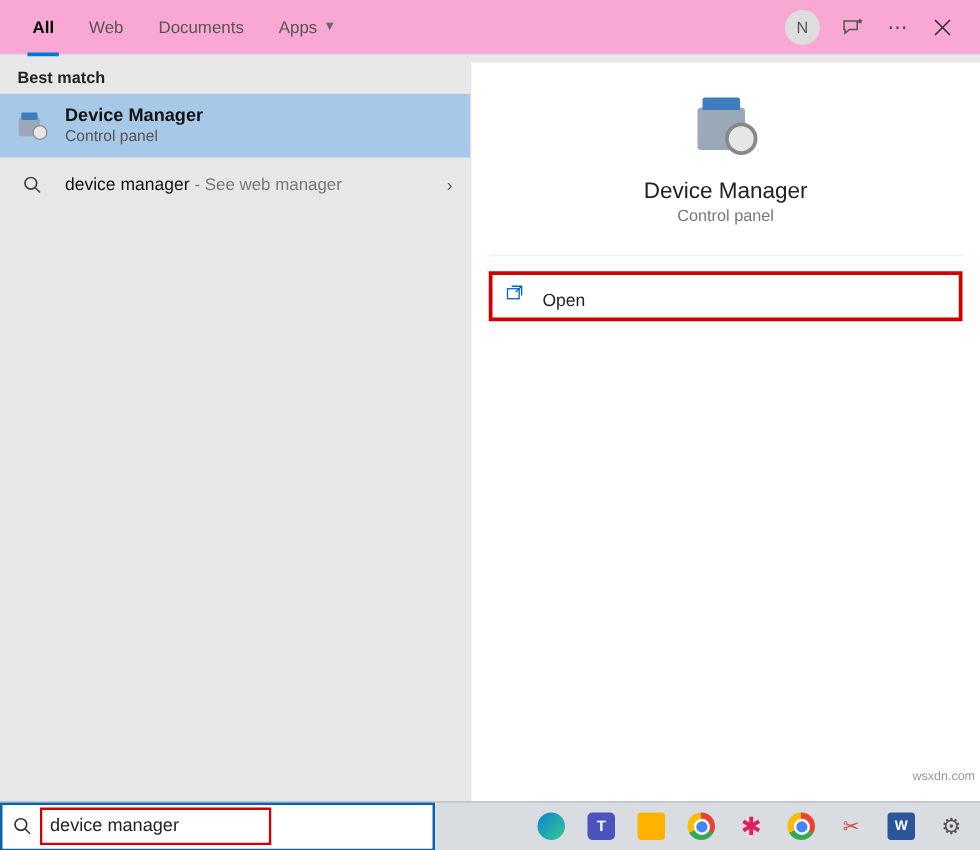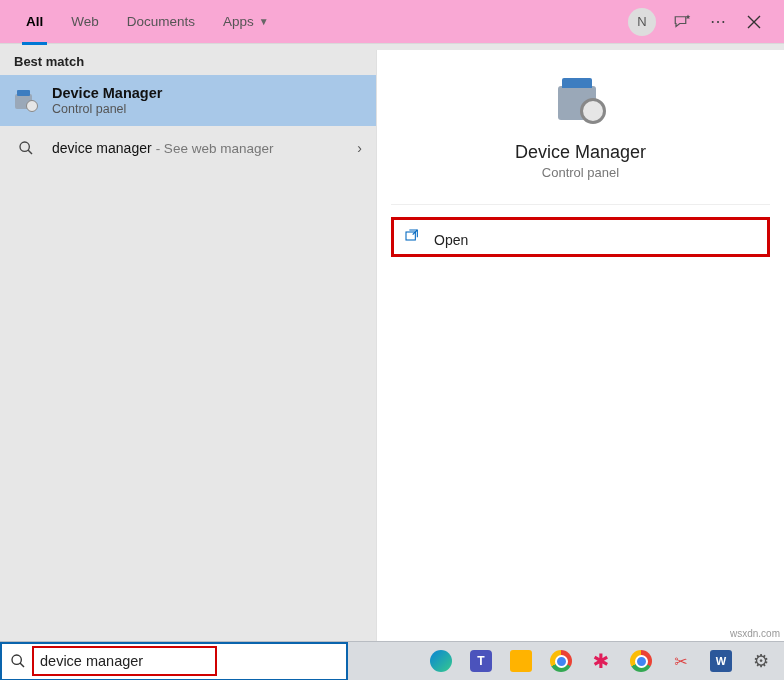--- a/index.html
+++ b/index.html
@@ -59,21 +59,21 @@
 .folder { background: #ffb300; border-radius: 3px; }
 .chrome { background: conic-gradient(#ea4335 0 120deg,#34a853 120deg 240deg,#fbbc05 240deg 360deg); }
 .chrome::after{content:"";width:9px;height:9px;background:#4285f4;border:2px solid #fff;border-radius:50%;}
 .slack { color:#e01e5a; font-size:20px; }
 .chrome2 { background: conic-gradient(#ea4335 0 120deg,#34a853 120deg 240deg,#fbbc05 240deg 360deg); }
 .chrome2::after{content:"";width:9px;height:9px;background:#4285f4;border:2px solid #fff;border-radius:50%;}
 .snip { color:#d44; font-size:16px; }
 .word { background:#2b579a; border-radius:3px; color:#fff; font-size:11px; font-weight:700; }
 .gear { color:#555; font-size:18px; }
 
-.watermark { position:absolute; right:4px; bottom:41px; font-size:10px; color:#999; }
+.watermark { position:absolute; right:4px; bottom:53px; font-size:10px; color:#999; }
 </style>
 </head>
 <body>
 
 <div class="search-panel">
   <div class="tabs">
     <div class="tab active">
         <span>All</span>
       </div>
     <div class="tab">

